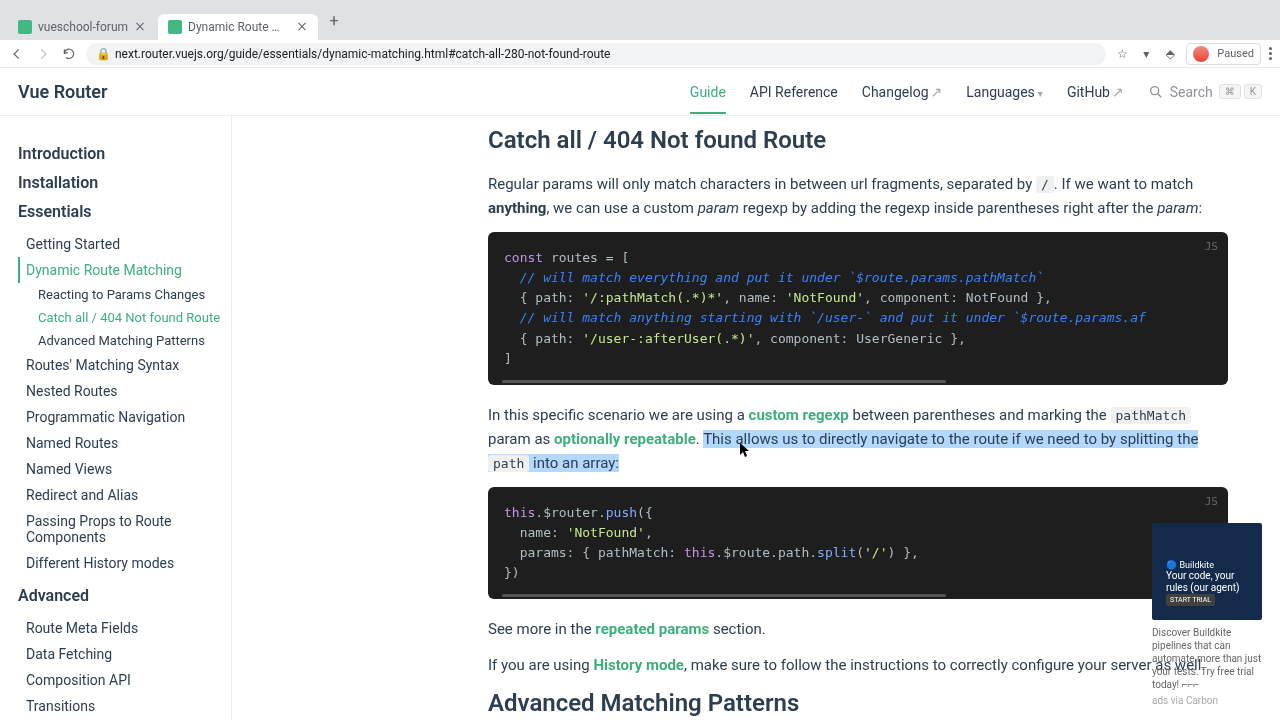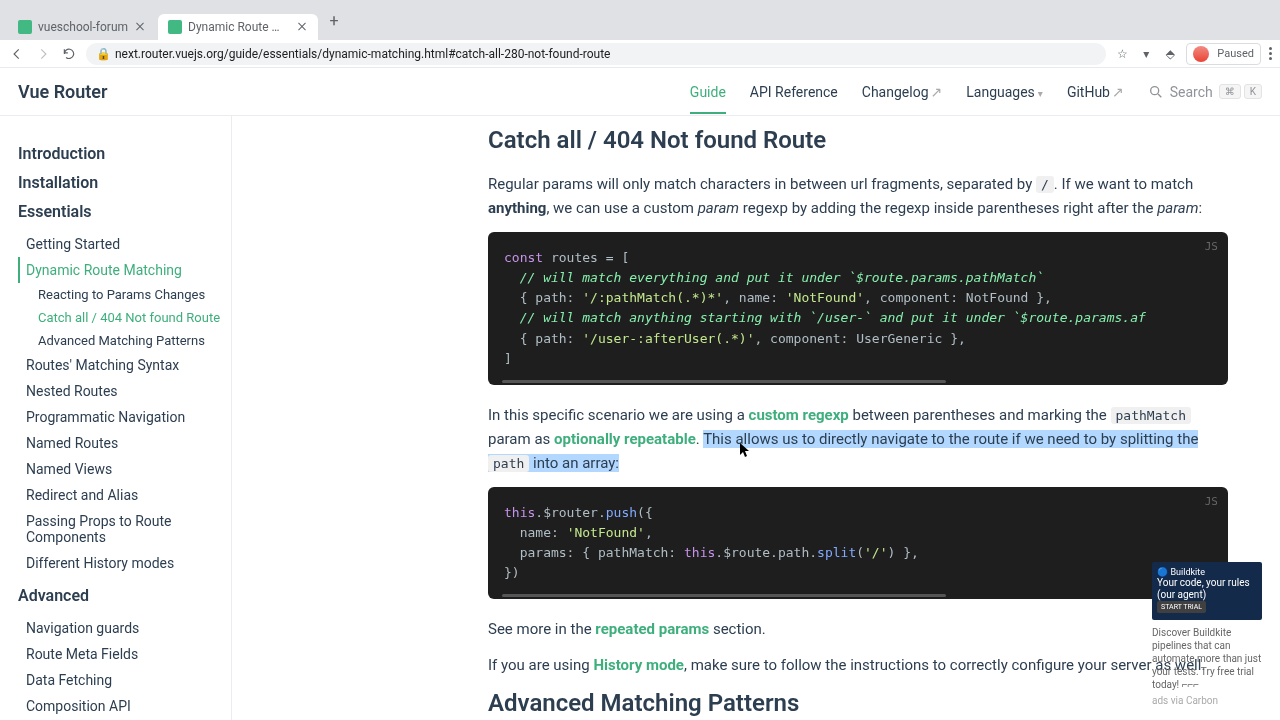--- a/index.html
+++ b/index.html
@@ -64,28 +64,28 @@
 p { font-size: 15px; line-height: 1.6; margin-bottom: 12px; }
 .code-inline { background: #f0f0f0; padding: 1px 5px; border-radius: 3px; font-family: "SFMono-Regular", Consolas, monospace; font-size: 13px; }
 .link { color: #3eaf7c; font-weight: bold; }
 .hl { background: #b3d8ff; }
 
 pre { background: #1e1e1e; color: #b0bec5; border-radius: 6px; padding: 16px; font-size: 13px; line-height: 1.55; font-family: "SFMono-Regular", Consolas, monospace; margin: 12px 0 18px 0; position: relative; overflow-x: auto; white-space: pre; }
 pre .tag { position: absolute; top: 6px; right: 10px; font-size: 11px; color: #666; text-transform: uppercase; }
 .tok-kw { color: #c792ea; }
 .tok-var { color: #b0bec5; }
 .tok-str { color: #c3e88d; }
-.tok-com { color: #86efac; font-style: italic; }
+.tok-com { color: #3b82f6; font-style: italic; }
 .tok-fn { color: #82aaff; }
 
 .cursor { position: absolute; width: 12px; height: 16px; pointer-events: none; }
 
 
 .ad { position: fixed; right: 18px; bottom: 14px; width: 110px; font-size: 10px; color: #666; }
-.ad-img { height: 58px; background: #132a4a; border-radius: 2px; padding: 5px; color: #fff; display: flex; flex-direction: column; justify-content: flex-start; }
+.ad-img { height: 97px; background: #132a4a; border-radius: 2px; padding: 14px; color: #fff; display: flex; flex-direction: column; justify-content: flex-end; }
 .ad-logo { font-size: 9px; }
 .ad-text { font-size: 10px; line-height: 1.2; }
 .ad-btn { background: #404040; color: #fff; font-size: 7px; padding: 2px 4px; border-radius: 2px; width: fit-content; }
 .ad-desc { margin-top: 6px; line-height: 1.3; }
 .ad-via { margin-top: 4px; color: #aaa; }
 
 
 pre::after { content: ''; display: block; height: 3px; background: rgba(255,255,255,0.25); position: absolute; bottom: 2px; left: 14px; width: 60%; border-radius: 2px; }
 </style>
 </head>
@@ -183,21 +183,20 @@
         <li>Nested Routes</li>
         <li>Programmatic Navigation</li>
         <li>Named Routes</li>
         <li>Named Views</li>
         <li>Redirect and Alias</li>
         <li>Passing Props to Route Components</li>
         <li>Different History modes</li>
       </ul>
       <div class="sb-section">Advanced</div>
       <ul class="sb-list">
-        <li>Navigation guards</li>
         <li>Route Meta Fields</li>
         <li>Data Fetching</li>
         <li>Composition API</li>
         <li>Transitions</li>
       </ul>
     </div>
 
     <div class="main">
       <div class="main-inner">
         <h2>Catch all / 404 Not found Route</h2>

